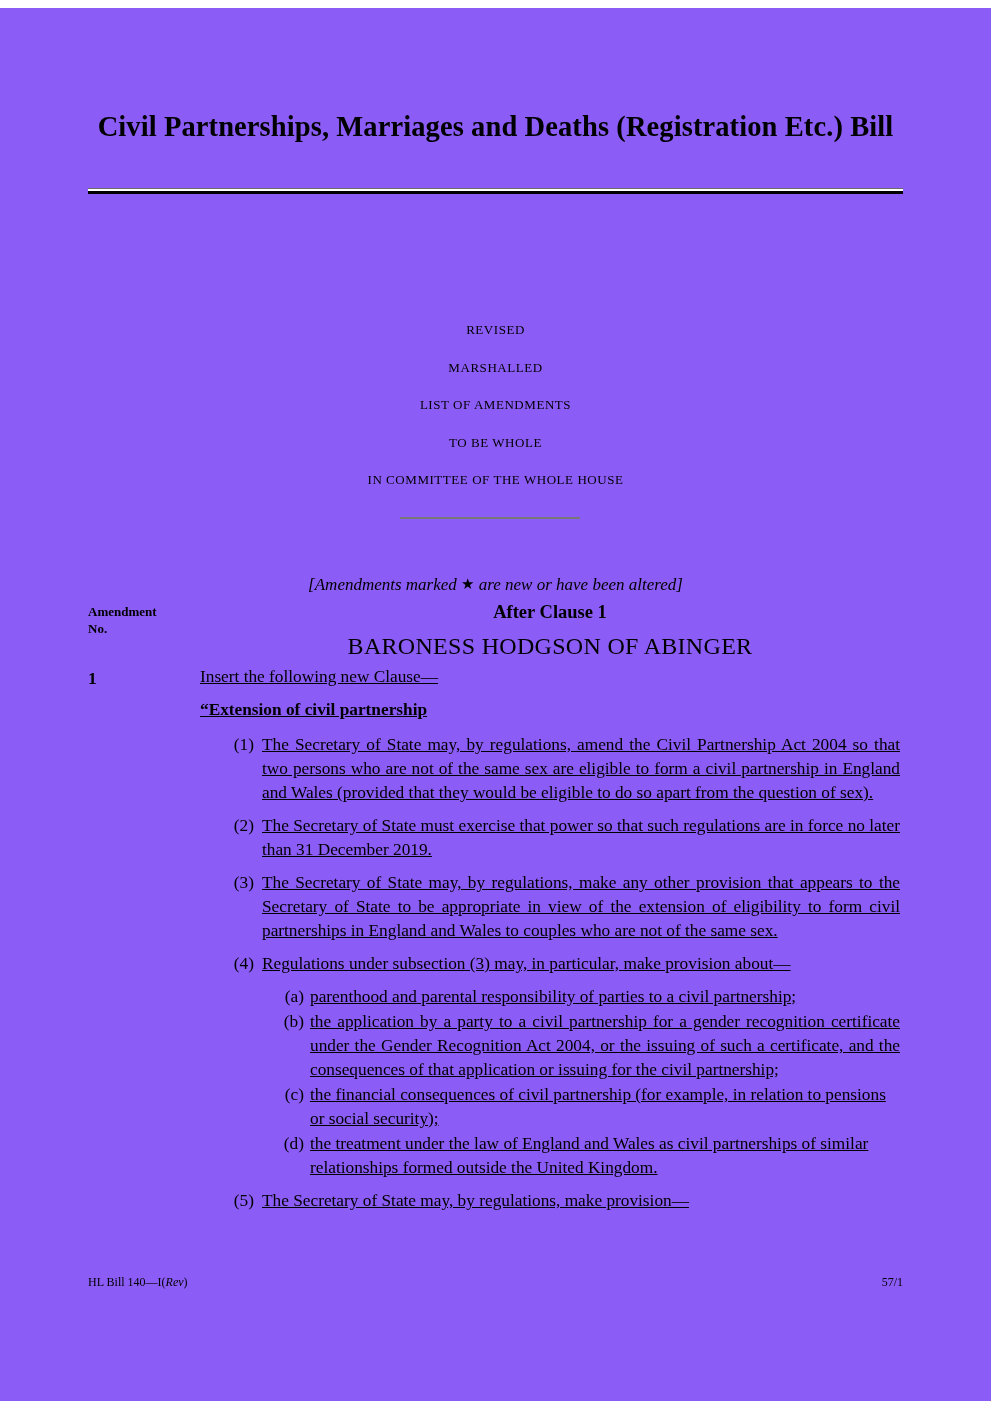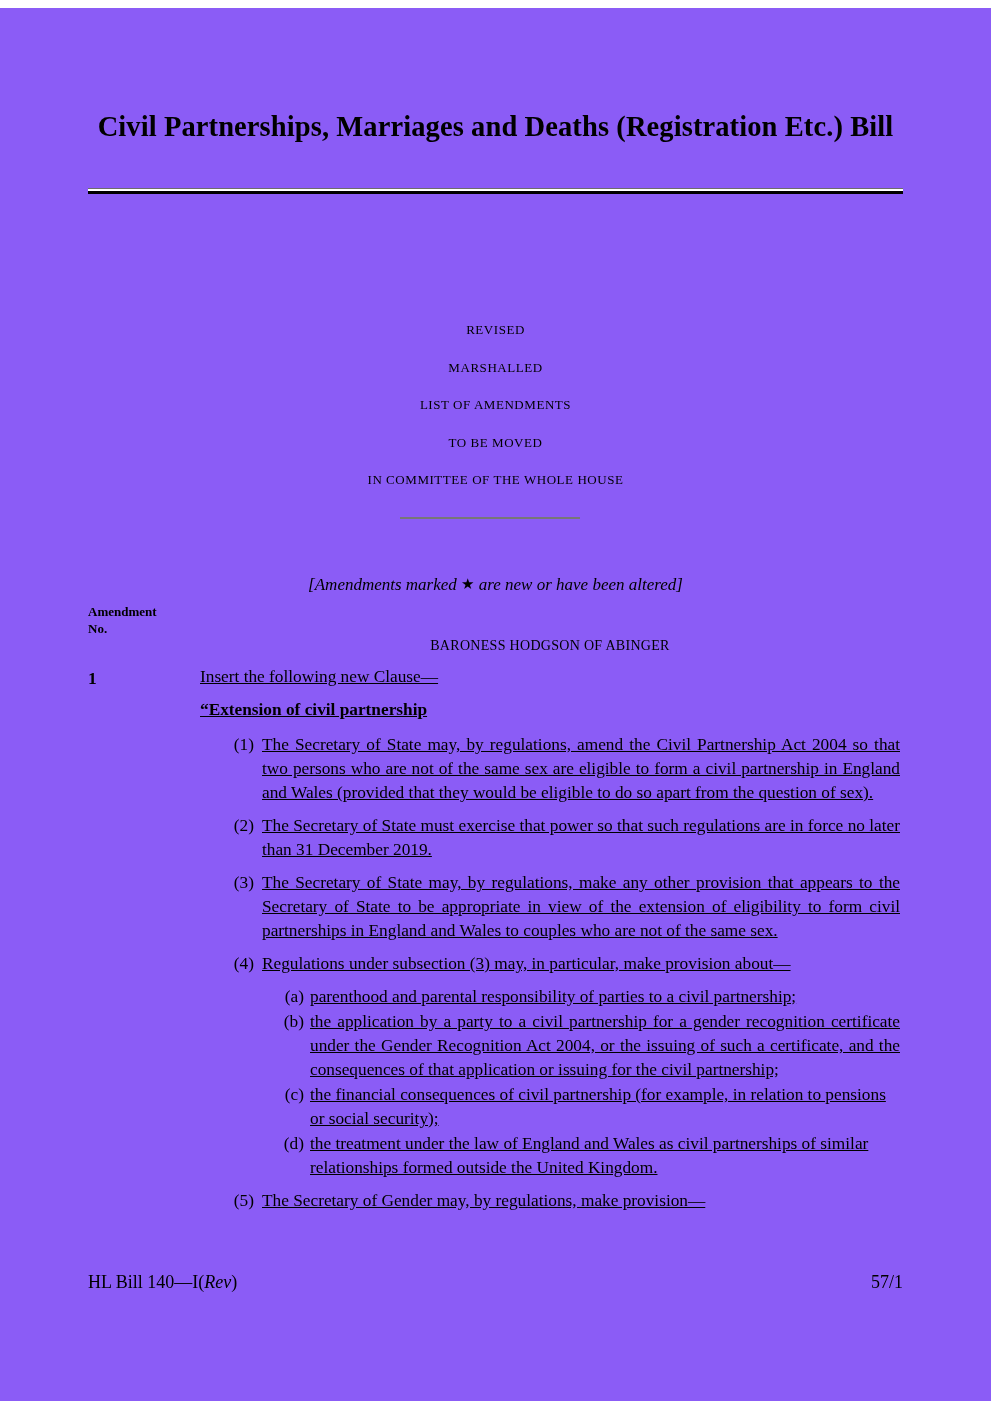--- a/index.html
+++ b/index.html
@@ -121,21 +121,21 @@
     font-weight: bold;
     font-size: 18.5px;
     line-height: 24px;
   }
   .mover {
     position: absolute;
     left: 200px;
     top: 626px;
     width: 700px;
     text-align: center;
-    font-size: 14px;
+    font-size: 24px;
     line-height: 24px;
     letter-spacing: 0.3px;
   }
 
   
   .amend-no {
     position: absolute;
     left: 88px;
     top: 658px;
     font-weight: bold;
@@ -194,21 +194,21 @@
     text-align: right;
   }
   .para.nojust { text-align: left; }
 
   
   .footer {
     position: absolute;
     left: 88px;
     top: 1262px;
     width: 815px;
-    font-size: 18px;
+    font-size: 12px;
     line-height: 24px;
   }
   .footer .left {
     float: left;
   }
   .footer .right {
     float: right;
     text-align: right;
   }
   .footer .rev { font-style: italic; }
@@ -224,37 +224,38 @@
   <div class="rule-double">
     <div class="thin"></div>
     <div class="gap"></div>
     <div class="thick"></div>
   </div>
 
   <div class="heading-lines">
     <div class="hline">REVISED</div>
     <div class="hline">MARSHALLED</div>
     <div class="hline">LIST OF AMENDMENTS</div>
-    <div class="hline">TO BE MOVED</div>
+    <div class="hline">TO BE WHOLE</div>
     <div class="hline">IN COMMITTEE OF THE WHOLE HOUSE</div>
   </div>
 
   <div class="short-rule"></div>
 
   <div class="star-note">
     <span>[Amendments marked</span>
     <span class="star">★</span>
     <span>are new or have been altered]</span>
   </div>
 
   <div class="amend-col-head">
     <div>Amendment</div>
     <div>No.</div>
   </div>
 
+  <div class="clause-head">After Clause 1</div>
   <div class="mover">BARONESS HODGSON OF ABINGER</div>
 
   <div class="amend-no">1</div>
 
   <div class="body-col">
 
     <p class="lead-line">Insert the following new Clause—</p>
 
     <p class="clause-title">“Extension of civil partnership</p>
 
@@ -293,21 +294,21 @@
       <span>the financial consequences of civil partnership (for example, in relation to pensions or social security);</span>
     </div>
 
     <div class="para nojust" style="margin-bottom:9px;">
       <span class="num">(d)</span>
       <span>the treatment under the law of England and Wales as civil partnerships of similar relationships formed outside the United Kingdom.</span>
     </div>
 
     <div class="sub nojust">
       <span class="num">(5)</span>
-      <span>The Secretary of Gender may, by regulations, make provision—</span>
+      <span>The Secretary of State may, by regulations, make provision—</span>
     </div>
 
   </div>
 
   <div class="footer">
     <span class="left"><span>HL Bill 140—I(</span><span class="rev">Rev</span><span>)</span></span>
     <span class="right">57/1</span>
   </div>
 
 </div>

